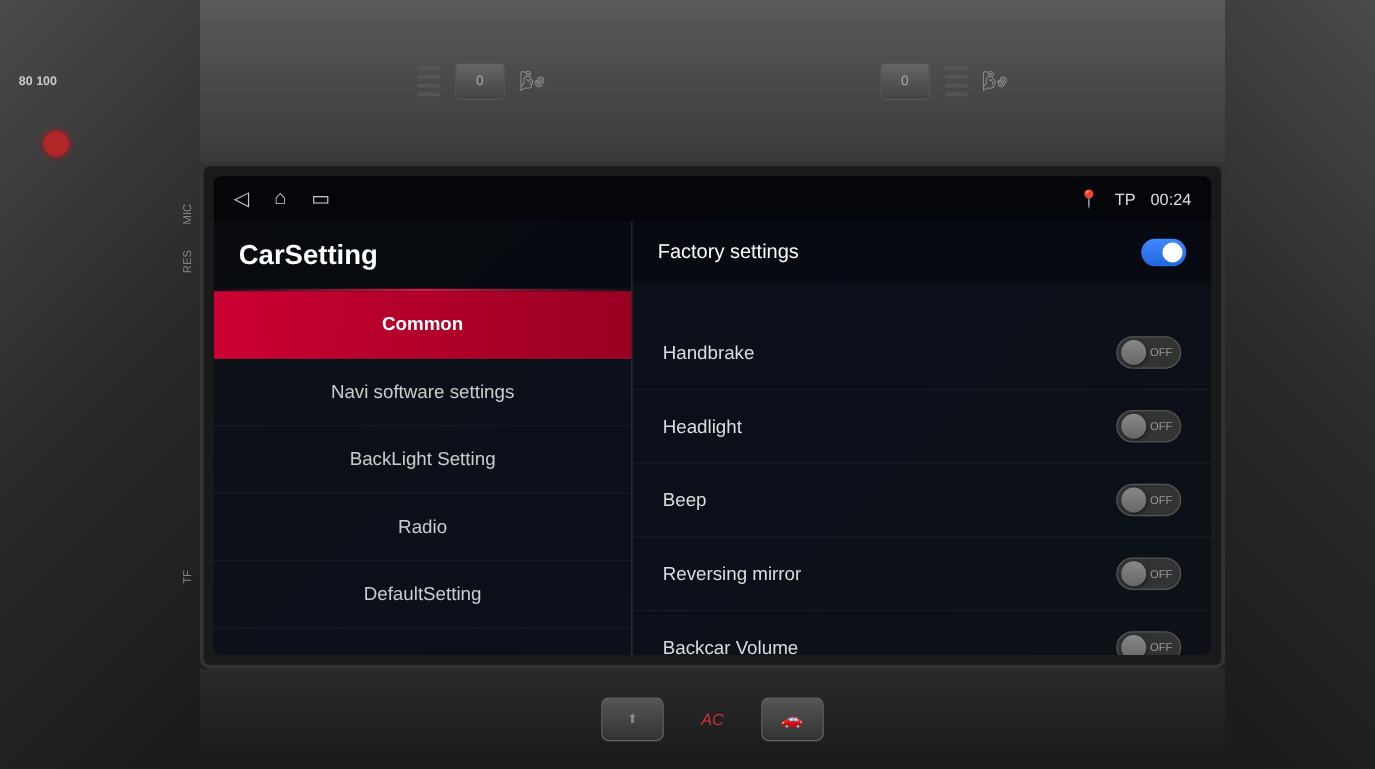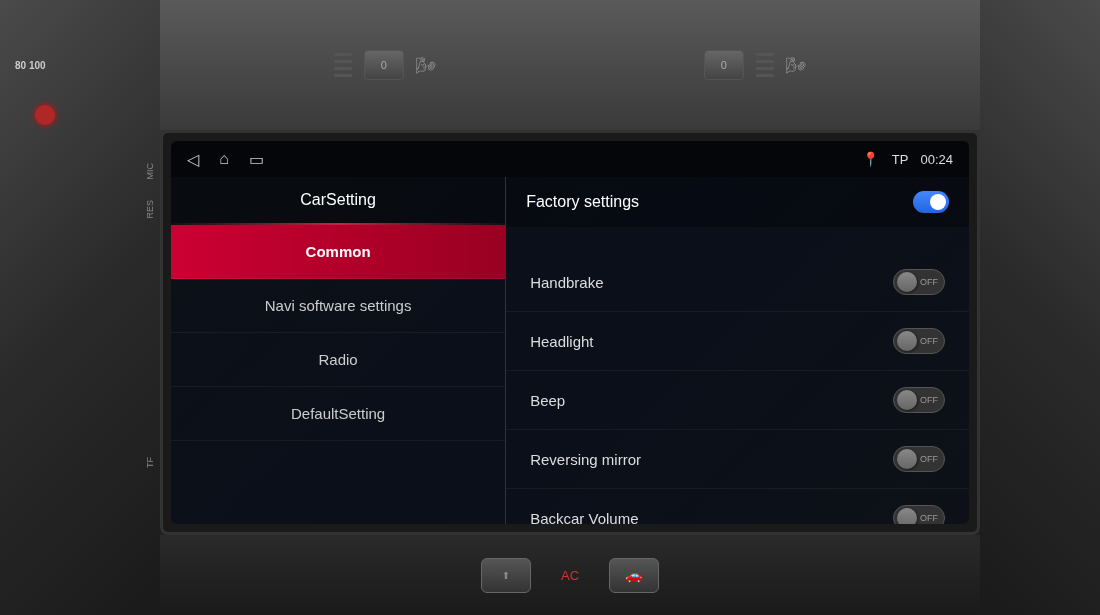--- a/index.html
+++ b/index.html
@@ -148,23 +148,23 @@
     .left-panel {
       width: 42%;
       border-right: 1px solid #333;
       display: flex;
       flex-direction: column;
     }
 
     .panel-header {
       padding: 14px 20px;
       color: #ffffff;
-      font-size: 16px;
-      font-weight: normal;
-      text-align: center;
+      font-size: 22px;
+      font-weight: bold;
+      text-align: left;
       background: rgba(0,0,0,0.3);
     }
 
     .divider {
       height: 2px;
       background: linear-gradient(90deg, transparent, #cc2244, transparent);
     }
 
     .menu-items {
       display: flex;
@@ -299,20 +299,21 @@
       display: flex;
       align-items: center;
       justify-content: center;
       color: #ccc;
       font-size: 12px;
     }
 
     .bottom-text {
       color: #cc3333;
       font-size: 13px;
+      font-style: italic;
     }
 
     
     .speedo {
       position: absolute;
       left: 10px;
       top: 50px;
       color: #ddd;
       font-size: 11px;
     }
@@ -390,20 +391,23 @@
         <div class="panel-header">CarSetting</div>
         <div class="divider"></div>
         <div class="menu-items">
           <div class="menu-item active">
             <span>Common</span>
           </div>
           <div class="menu-item">
             <span>Navi software settings</span>
           </div>
           <div class="menu-item">
+            <span>BackLight Setting</span>
+          </div>
+          <div class="menu-item">
             <span>Radio</span>
           </div>
           <div class="menu-item">
             <span>DefaultSetting</span>
           </div>
         </div>
       </div>
 
       <div class="right-panel">
         <div class="right-header">

